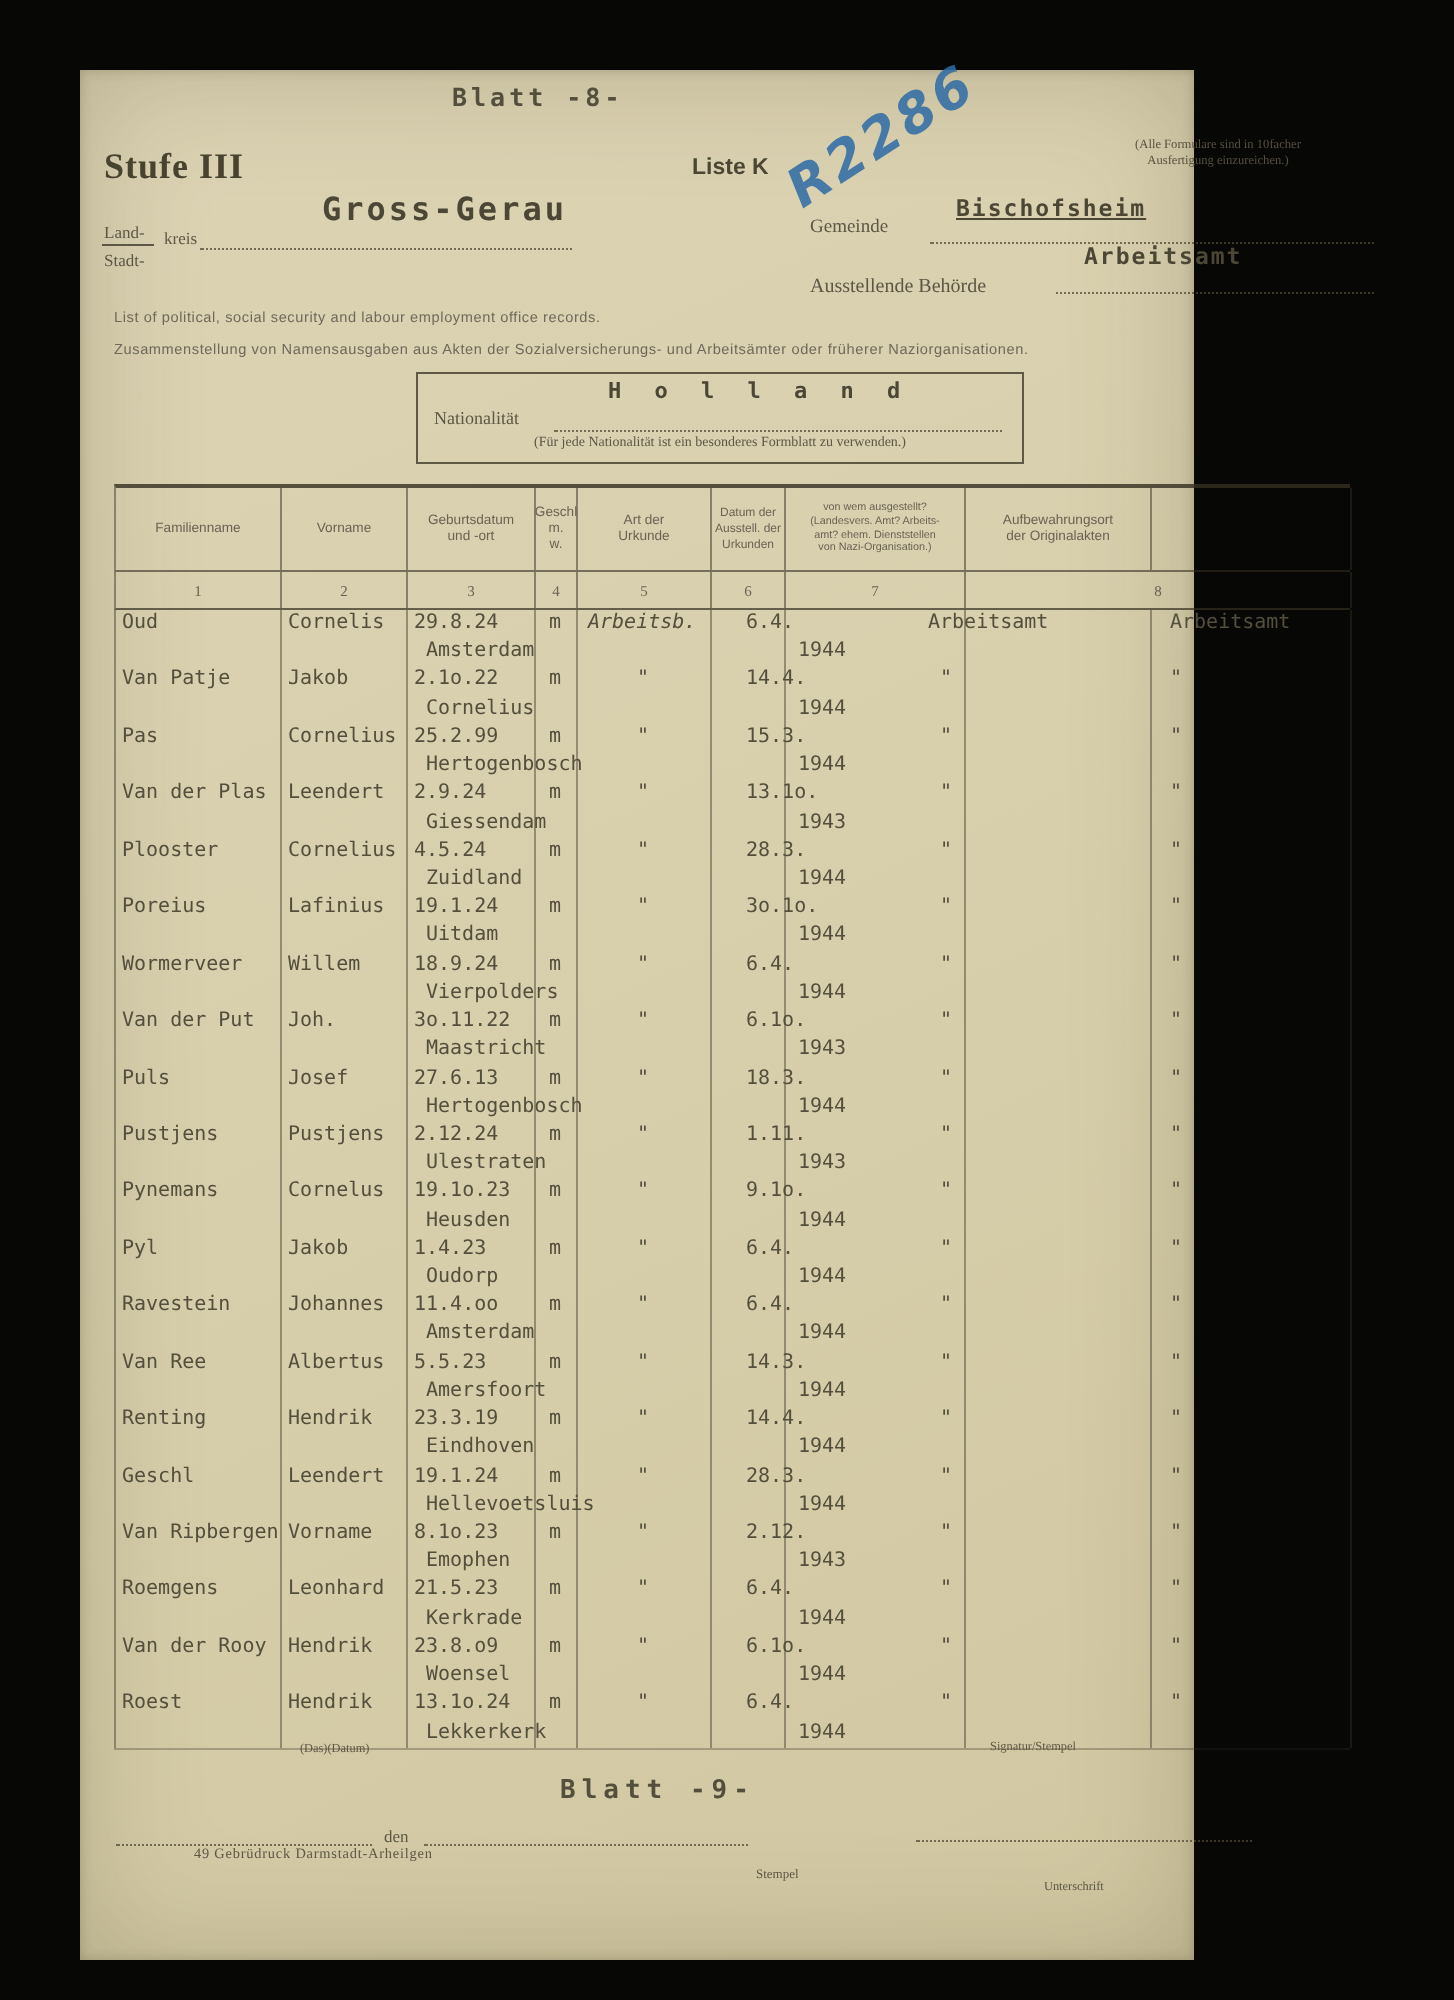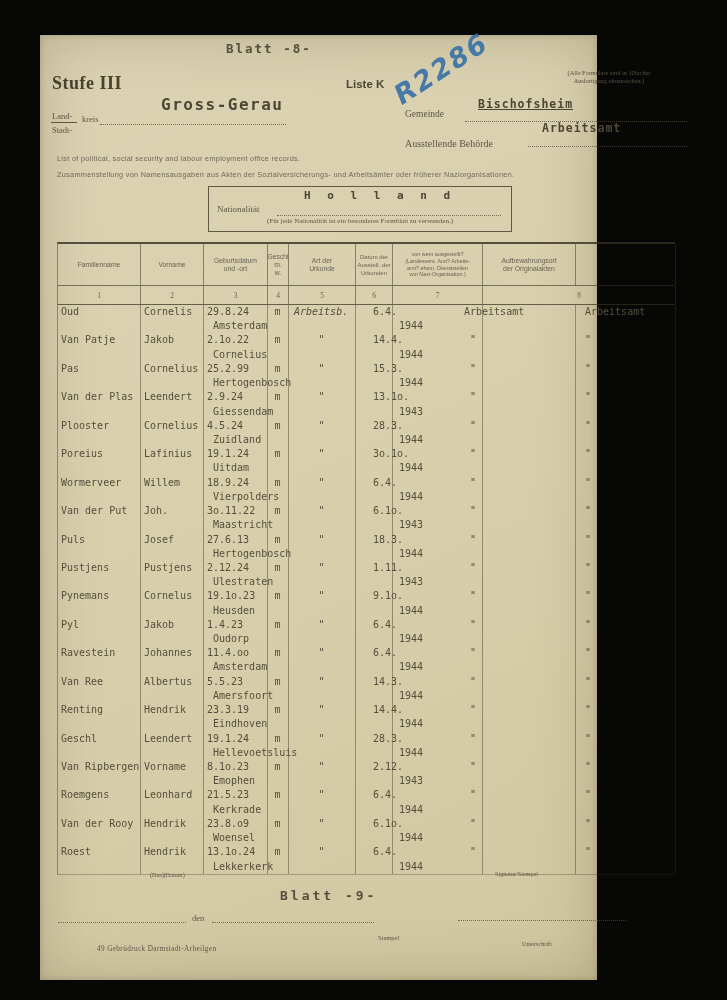--- a/index.html
+++ b/index.html
@@ -82,21 +82,21 @@
   
   .f-datelabel{left:110px;top:836px;font-size:6.2px;color:#5d5746;}
   .f-blatt{left:240px;top:853px;font-size:13px;letter-spacing:3px;font-weight:bold;}
   .f-dotsA{left:18px;top:887px;width:128px;}
   .f-den{left:152px;top:878px;font-size:8.5px;}
   .f-dotsB{left:172px;top:887px;width:162px;}
   .f-dotsC{left:418px;top:885px;width:168px;}
   .f-stempel{left:338px;top:899px;font-size:6.5px;color:#5d5746;}
   .f-sig{left:455px;top:835px;font-size:6.2px;color:#5d5746;}
   .f-unter{left:482px;top:905px;font-size:6.2px;color:#5d5746;}
-  .f-credit{left:57px;top:910px;font-size:7.2px;color:#5d5746;letter-spacing:.4px;}
+  .f-credit{left:57px;top:888px;font-size:7.2px;color:#5d5746;letter-spacing:.4px;}
 </style>
 </head>
 <body>
 
 <div class="paper">
 
   <div class="abs blatt-top typed">Blatt -8-</div>
   <div class="abs stufe print">Stufe III</div>
   <div class="abs liste">Liste K</div>
   <div class="abs handwriting">R2286</div>

